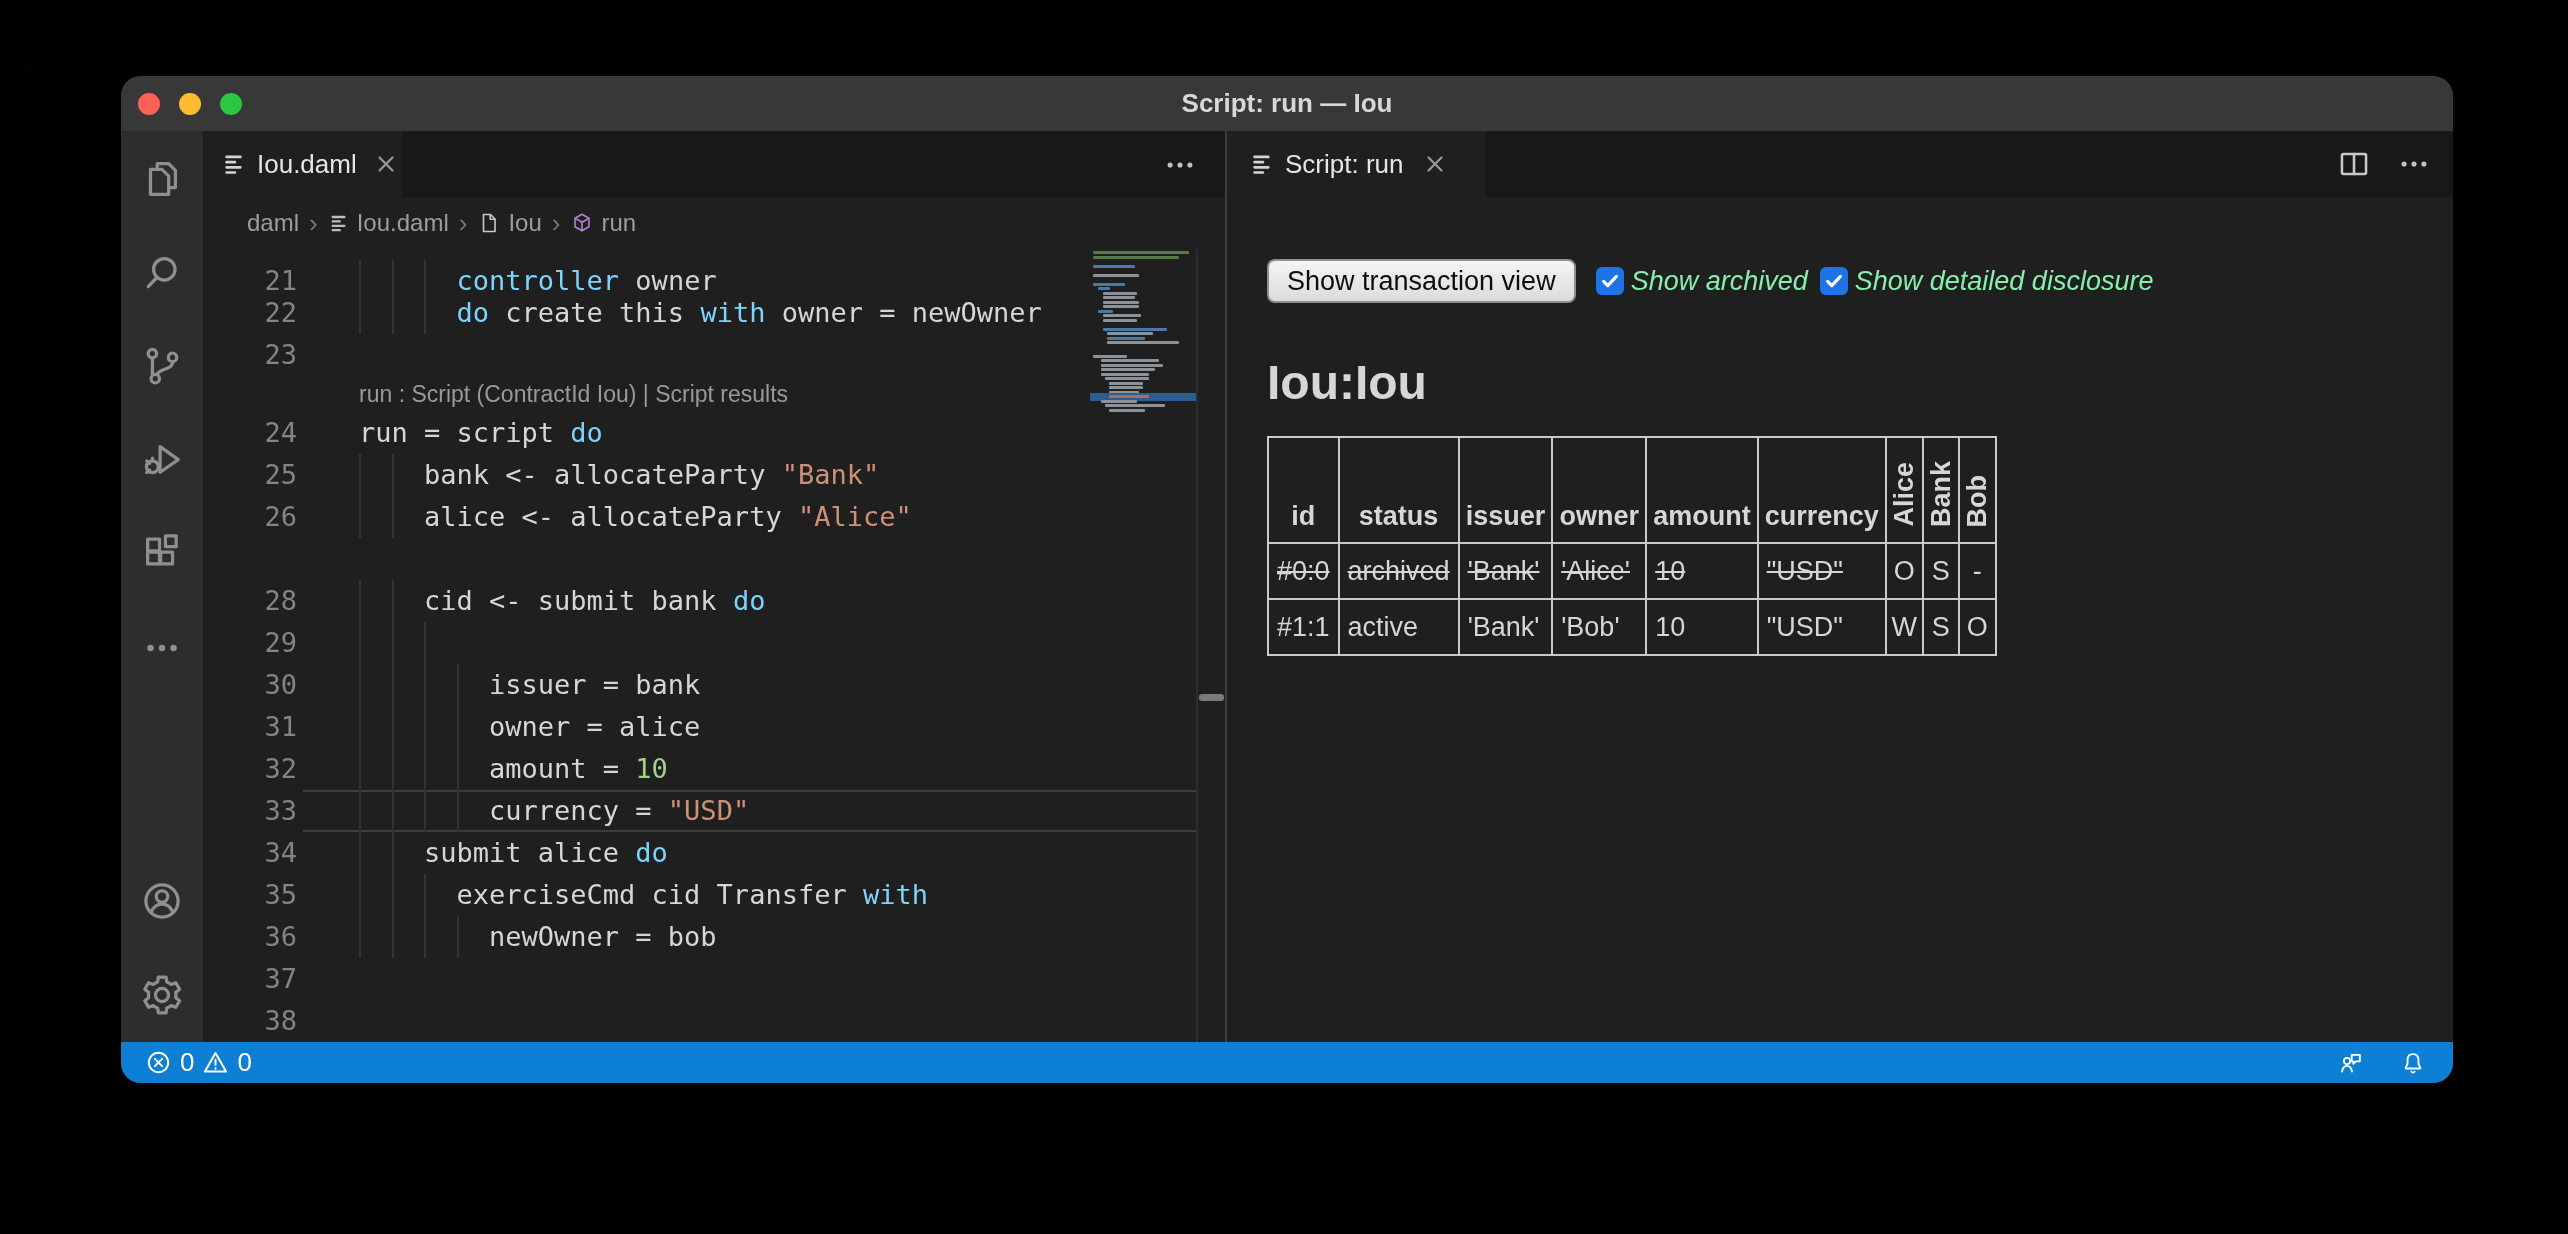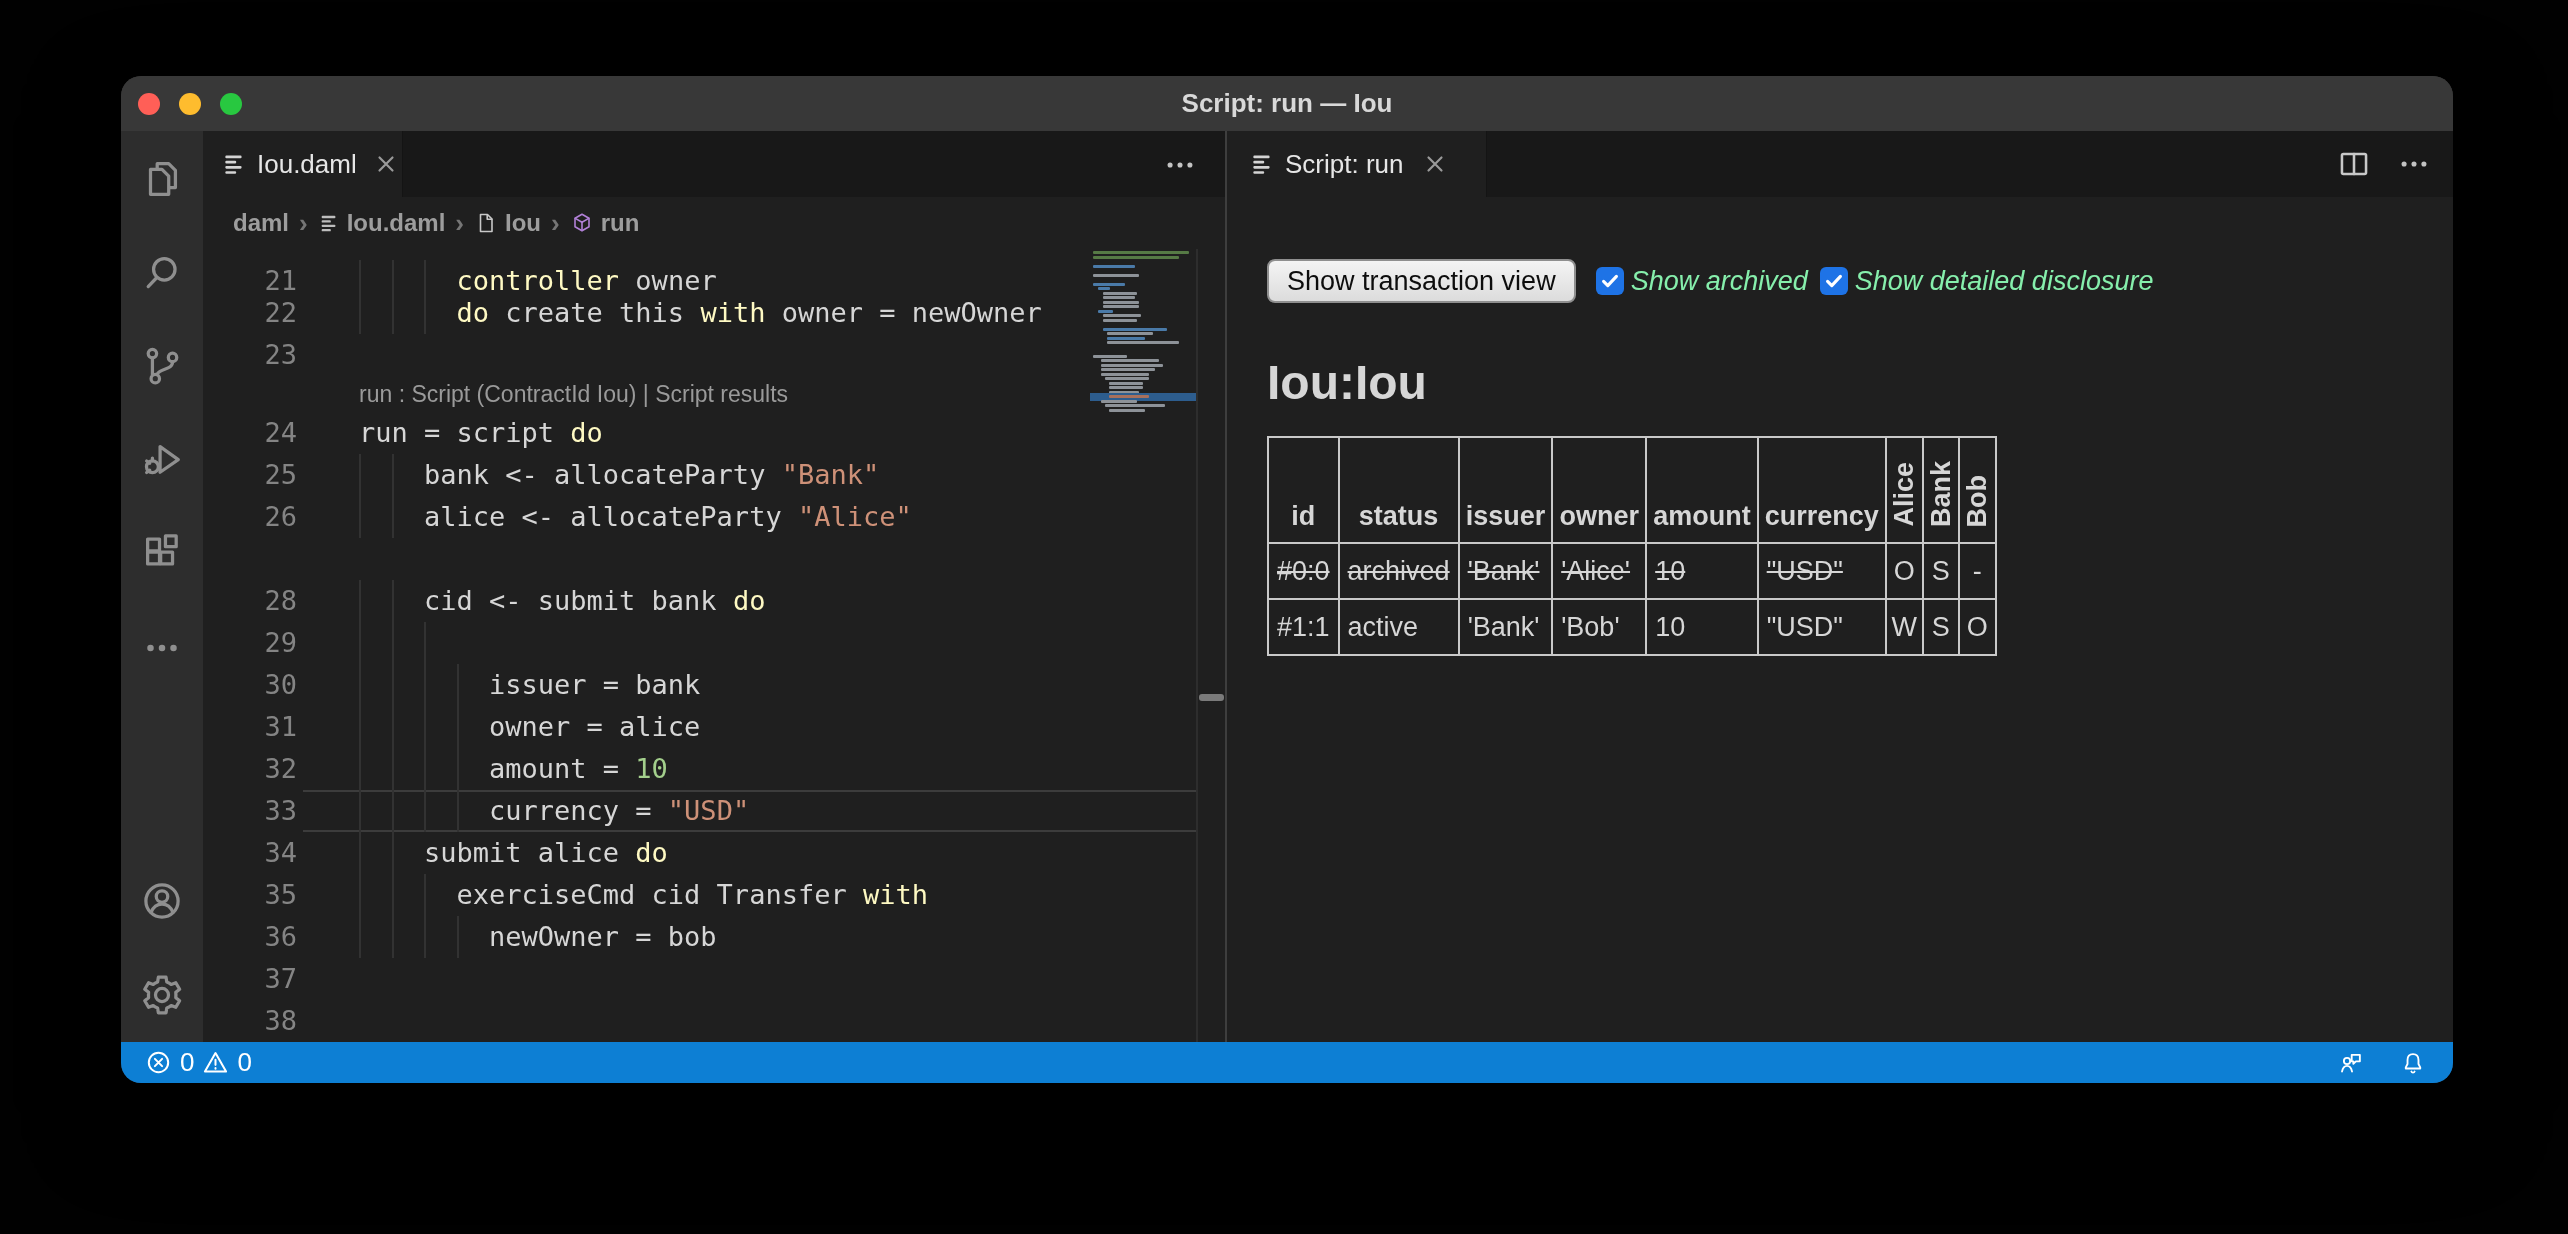--- a/index.html
+++ b/index.html
@@ -23,30 +23,30 @@
   .ab-spacer{margin-top:auto;}
   
   .group1{position:absolute;left:82px;top:55px;bottom:41px;width:1022px;background:#1f1f1f;}
   .tabsrow{position:absolute;left:0;top:0;right:0;height:66px;background:#181818;}
   .tab{position:absolute;left:0;top:0;height:66px;background:#1f1f1f;display:flex;align-items:center;
     padding:0 18px;box-sizing:border-box;border-right:1px solid #141414;}
   .tab-label{color:#e6e6e6;font-size:26px;margin:0 8px 0 10px;white-space:nowrap;}
   .tab-close{display:flex;align-items:center;justify-content:center;width:30px;height:30px;margin-left:8px;}
   .rowmore{position:absolute;top:17px;display:flex;align-items:center;}
   .breadcrumb{position:absolute;left:0;top:66px;right:0;height:52px;background:#1f1f1f;display:flex;
-    align-items:center;padding-left:30px;color:#9d9d9d;font-size:24px;font-weight:bold;}
+    align-items:center;padding-left:44px;color:#9d9d9d;font-size:24px;}
   .bc-item{display:flex;align-items:center;gap:7px;white-space:nowrap;}
   .bc-sep{color:#767676;font-size:26px;margin:0 10px;}
   .codearea{position:absolute;left:0;top:118px;right:0;bottom:0;background:#1f1f1f;overflow:hidden;}
   .line{position:absolute;left:0;right:0;height:42px;}
   .lnum{position:absolute;left:0;top:0;width:94px;text-align:right;color:#848484;
     font-family:"DejaVu Sans Mono",monospace;font-size:27px;line-height:42px;}
   .ltxt{position:absolute;left:156px;top:0;white-space:pre;color:#d6d6d6;
     font-family:"DejaVu Sans Mono",monospace;font-size:27px;line-height:42px;}
-  .tok-k{color:#fef9c3;text-align:center;} .tok-s{color:#ce9178;} .tok-n{color:#a3cf8c;}
+  .tok-k{color:#7dd3fc;text-align:center;} .tok-s{color:#ce9178;} .tok-n{color:#a3cf8c;}
   .guide{position:absolute;top:0;height:42px;width:2px;background:#323232;}
   .lens{position:absolute;left:156px;height:36px;line-height:36px;color:#9a9a9a;font-size:23px;
     font-family:"Liberation Sans",sans-serif;white-space:pre;}
   .curline{position:absolute;left:100px;width:893px;height:42px;box-sizing:border-box;
     border-top:2px solid #3c3c3c;border-bottom:2px solid #3c3c3c;}
   .minimap{position:absolute;left:887px;top:0;width:106px;bottom:0;}
   .mm-row{position:absolute;height:3px;border-radius:1px;}
   .mm-hl{position:absolute;left:0;width:106px;height:8px;background:#2d5d8e;}
   .mm-border{position:absolute;left:993px;top:0;bottom:0;width:2px;background:#2d2d2d;}
   .scrollthumb{position:absolute;left:996px;top:445px;width:25px;height:7px;background:#7a7a7a;border-radius:3px;}

